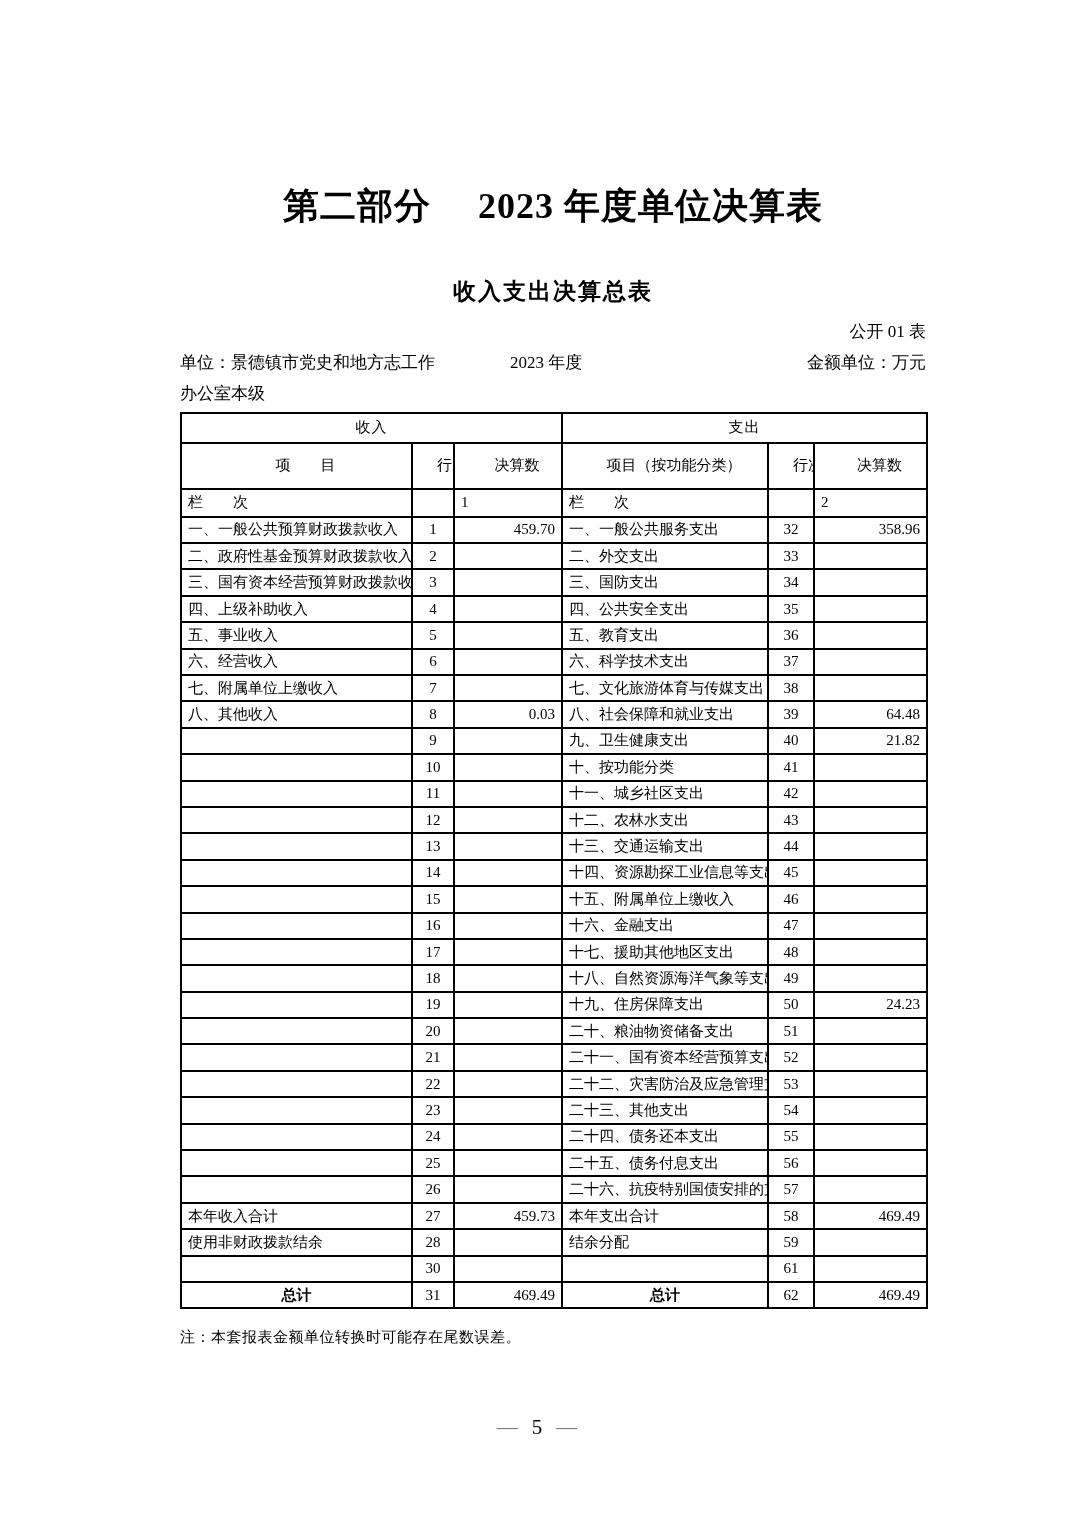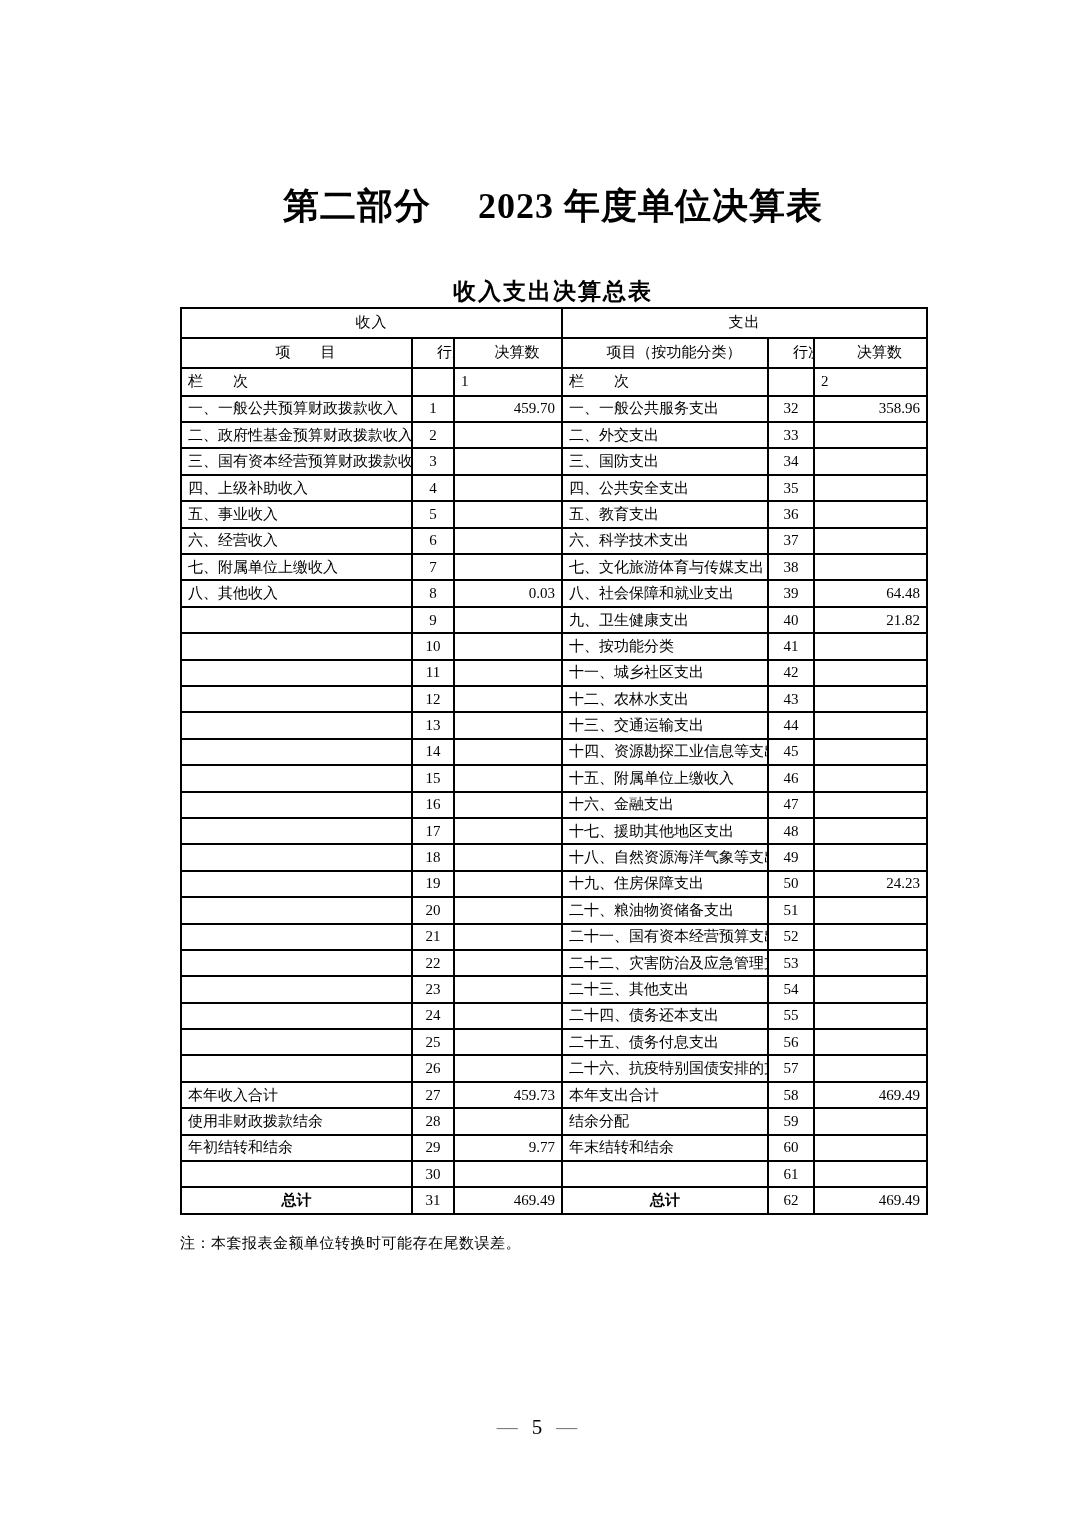--- a/index.html
+++ b/index.html
@@ -81,21 +81,21 @@
   table.main-table th,
   table.main-table td {
     border: 2px solid #000;
     padding: 0 6px;
     overflow: hidden;
     white-space: nowrap;
     font-weight: normal;
     box-sizing: border-box;
   }
   tr.hrow-1 th { height: 30px; text-align: center; letter-spacing: 1px; }
-  tr.hrow-2 th { height: 30px; text-align: center; padding-left: 24px; }
+  tr.hrow-2 th { height: 46px; text-align: center; padding-left: 24px; }
   tr.hrow-3 td { height: 28px; text-align: left; }
   tbody tr td { height: 26.4px; }
   td.item   { text-align: left;  padding-left: 8px; }
   td.indent { padding-left: 30px; }
   td.rownum { text-align: center; }
   td.amount { text-align: right; padding-right: 10px; }
   tr.total-row td.item {
     text-align: center;
     font-weight: bold;
   }
@@ -120,20 +120,28 @@
 </style>
 </head>
 <body>
 
 <div class="page">
   <div class="content">
 
     <div class="main-title">第二部分　 2023 年度单位决算表</div>
     <div class="sub-title">收入支出决算总表</div>
 
+    <div class="meta">
+      <div class="open-table">公开 01 表</div>
+      <div class="meta-line">
+        <span class="unit-text"><span>单位：景德镇市党史和地方志工作</span><br><span>办公室本级</span></span>
+        <span class="year-text">2023 年度</span>
+        <span class="money-unit">金额单位：万元</span>
+      </div>
+    </div>
 
     <table class="main-table">
       <colgroup>
         <col style="width:231px">
         <col style="width:42px">
         <col style="width:108px">
         <col style="width:206px">
         <col style="width:46px">
         <col style="width:113px">
       </colgroup>
@@ -378,28 +386,20 @@
           </tr>
           <tr>
             <td class="item indent">使用非财政拨款结余</td>
             <td class="rownum">28</td>
             <td class="amount"></td>
             <td class="item indent">结余分配</td>
             <td class="rownum">59</td>
             <td class="amount"></td>
           </tr>
           <tr>
-            <td class="item indent">年初结转和结余</td>
-            <td class="rownum">29</td>
-            <td class="amount">9.77</td>
-            <td class="item indent">年末结转和结余</td>
-            <td class="rownum">60</td>
-            <td class="amount"></td>
-          </tr>
-          <tr>
             <td class="item"></td>
             <td class="rownum">30</td>
             <td class="amount"></td>
             <td class="item"></td>
             <td class="rownum">61</td>
             <td class="amount"></td>
           </tr>
           <tr class="total-row">
             <td class="item">总计</td>
             <td class="rownum">31</td>

